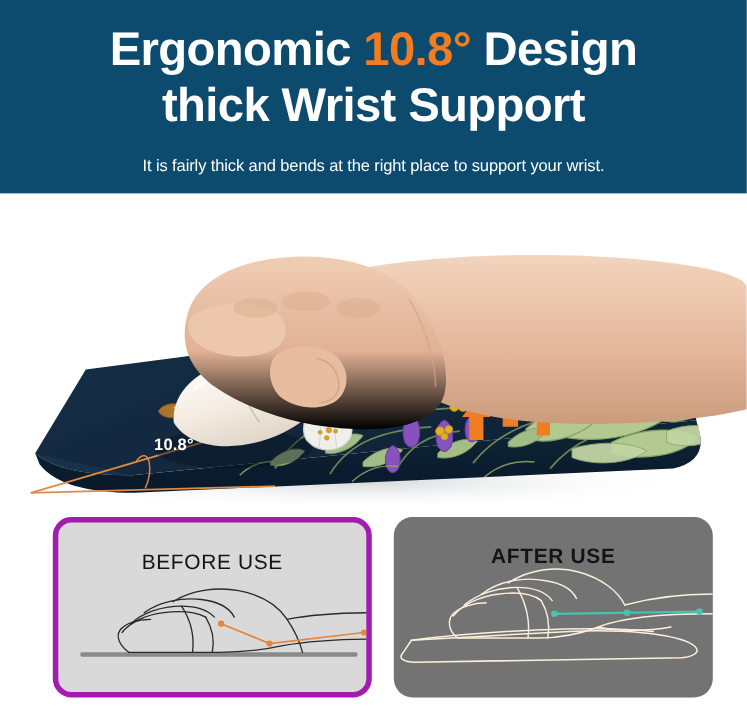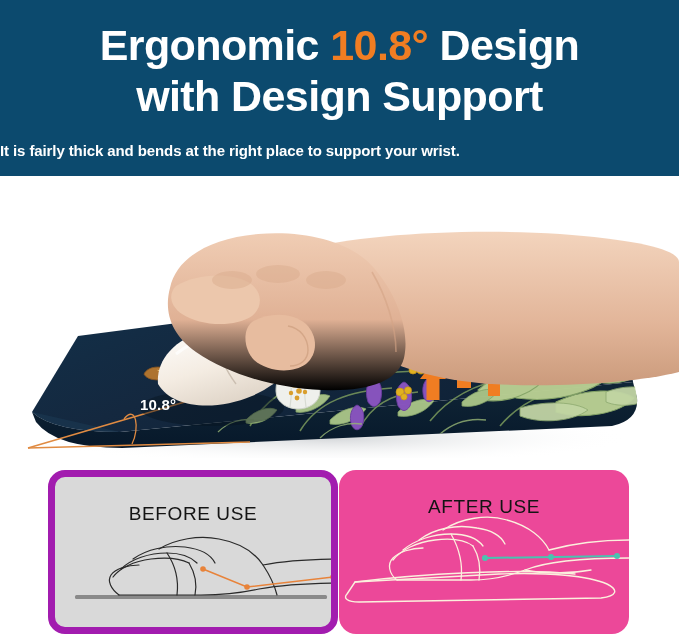--- a/index.html
+++ b/index.html
@@ -42,24 +42,24 @@
     letter-spacing: -0.6px;
   }
   .headline .accent {
     color: #f07d22;
   }
   .subhead {
     position: absolute;
     left: 0;
     top: 142px;
     width: 679px;
-    text-align: left;
+    text-align: center;
     color: #ffffff;
     font-size: 15px;
-    font-weight: bold;
+    font-weight: normal;
     letter-spacing: -0.1px;
   }
 
   
   .photo {
     position: absolute;
     left: 0;
     top: 176px;
     width: 679px;
     height: 282px;
@@ -90,26 +90,27 @@
     position: absolute;
     top: 8px;
     width: 290px;
     height: 164px;
     border-radius: 17px;
     overflow: hidden;
   }
   .panel-before {
     left: 48px;
     background: #d9d9d9;
-    border: 7px solid #a21caf;
+    border: 5px solid #a21caf;
     box-sizing: border-box;
   }
   .panel-after {
-    left: 339px;
-    background: #ec4899;
+    left: 358px;
+    background: #737373;
+    font-weight: bold;
   }
   .panel-title {
     position: absolute;
     left: 0;
     top: 26px;
     width: 100%;
     text-align: center;
     font-size: 19px;
     letter-spacing: 0.6px;
     color: #141414;
@@ -118,21 +119,21 @@
 </style>
 </head>
 <body>
 
 <div id="page">
 
   <div class="header">
     <div class="headline">
       <span><span>Ergonomic </span><span class="accent">10.8°</span><span> Design</span></span>
       <br>
-      <span>with Design Support</span>
+      <span>thick Wrist Support</span>
     </div>
     <div class="subhead">It is fairly thick and bends at the right place to support your wrist.</div>
   </div>
 
   <div class="photo">
     <svg class="photo-svg" width="679" height="282" viewBox="0 0 679 282">
       <defs>
         <linearGradient id="padTop" x1="0" y1="0" x2="1" y2="0.5">
           <stop offset="0%" stop-color="#123049"></stop>
           <stop offset="45%" stop-color="#14283f"></stop>

